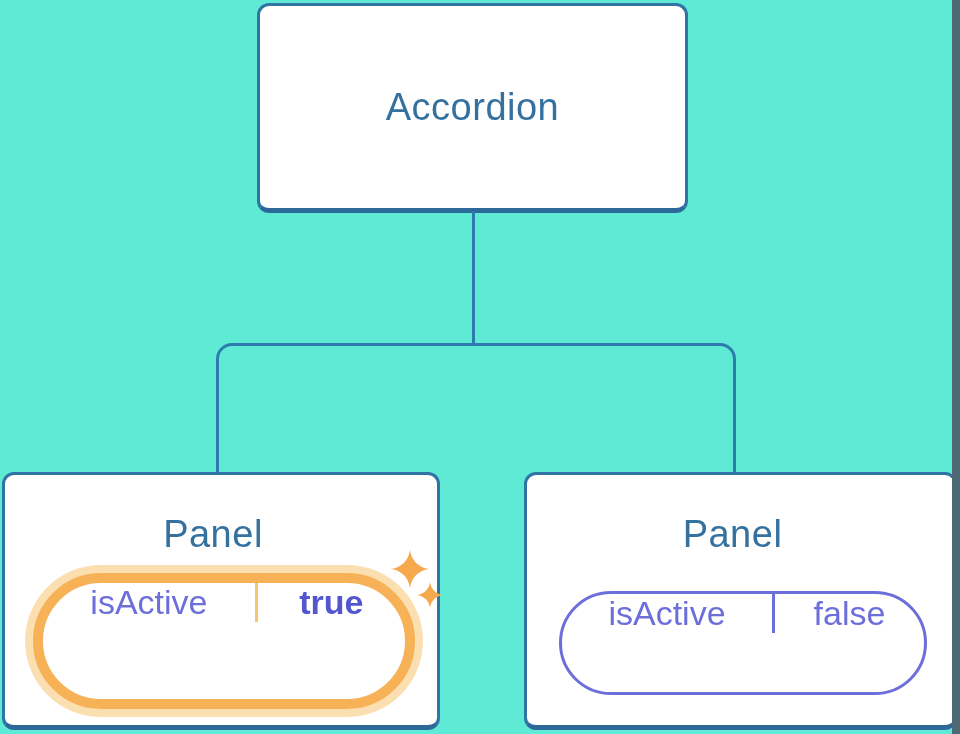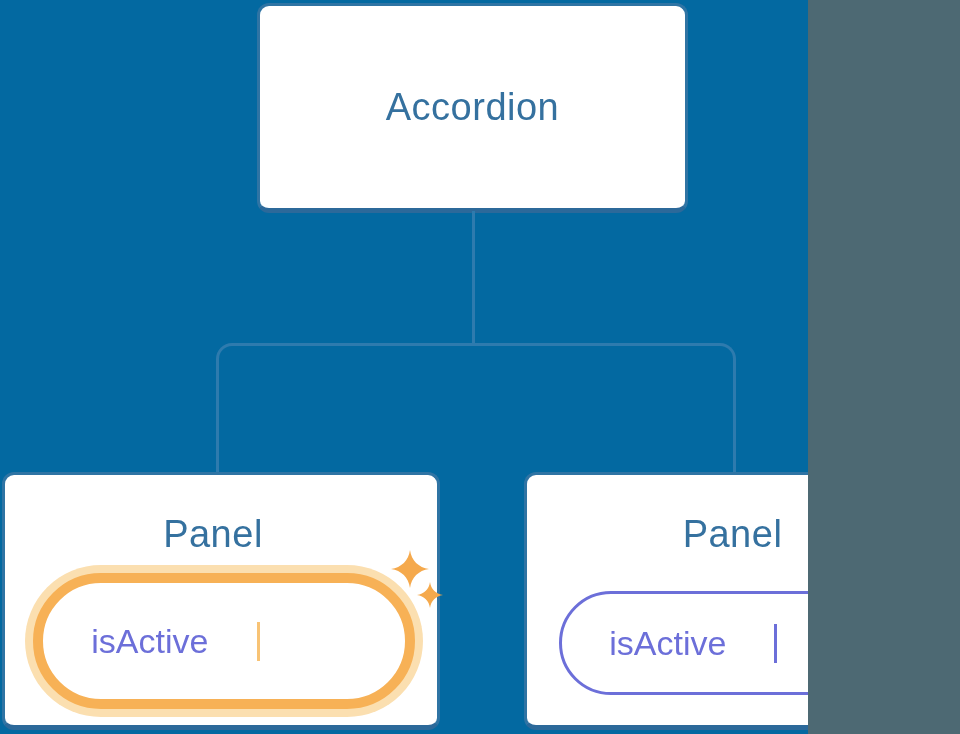--- a/index.html
+++ b/index.html
@@ -3,23 +3,23 @@
 <meta charset="utf-8">
 <style>
   html, body {
     margin: 0;
     padding: 0;
     background: #4D6973;
     font-family: "Liberation Sans", sans-serif;
   }
   #stage {
     position: relative;
-    width: 808px;
+    width: 952px;
     height: 734px;
-    background: #0369a1;
+    background: #5eead4;
     overflow: hidden;
   }
 
   
   .node-box {
     position: absolute;
     background: #FFFFFF;
     border: 3px solid #2F74A4;
     border-bottom: 5px solid #2C699A;
     border-radius: 12px;
@@ -62,21 +62,21 @@
     border-radius: 16px 16px 0 0;
     background: transparent;
   }
 
   
   .state-pill {
     position: absolute;
     box-sizing: border-box;
     background: #FFFFFF;
     display: flex;
-    align-items: center;
+    align-items: flex-start;
     overflow: hidden;
   }
   .state-cell {
     display: flex;
     align-items: center;
     justify-content: center;
     font-size: 34px;
     color: #6C6FD9;
   }
   #active-pill {
@@ -122,31 +122,33 @@
   </div>
 
   <div id="connector-stem" class="connector"></div>
   <div id="connector-branch" class="connector"></div>
 
   <div id="panel-left-box" class="node-box">
     <div class="node-title panel-title">Panel</div>
 
     <div id="active-pill" class="state-pill">
       <div class="state-cell state-key">isActive</div>
+      <div class="state-cell state-value">true</div>
     </div>
 
     <svg id="sparkle-large" class="sparkle" viewBox="0 0 24 24">
       <path d="M12 0C12.9 6.6 17.4 11.1 24 12C17.4 12.9 12.9 17.4 12 24C11.1 17.4 6.6 12.9 0 12C6.6 11.1 11.1 6.6 12 0Z" fill="#F5A94C"></path>
     </svg>
     <svg id="sparkle-small" class="sparkle" viewBox="0 0 24 24">
       <path d="M12 0C12.9 6.6 17.4 11.1 24 12C17.4 12.9 12.9 17.4 12 24C11.1 17.4 6.6 12.9 0 12C6.6 11.1 11.1 6.6 12 0Z" fill="#F5A94C"></path>
     </svg>
   </div>
 
   <div id="panel-right-box" class="node-box">
     <div class="node-title panel-title">Panel</div>
 
     <div id="inactive-pill" class="state-pill">
       <div class="state-cell state-key">isActive</div>
+      <div class="state-cell state-value">false</div>
     </div>
   </div>
 
 </div>
 
 </body></html>

